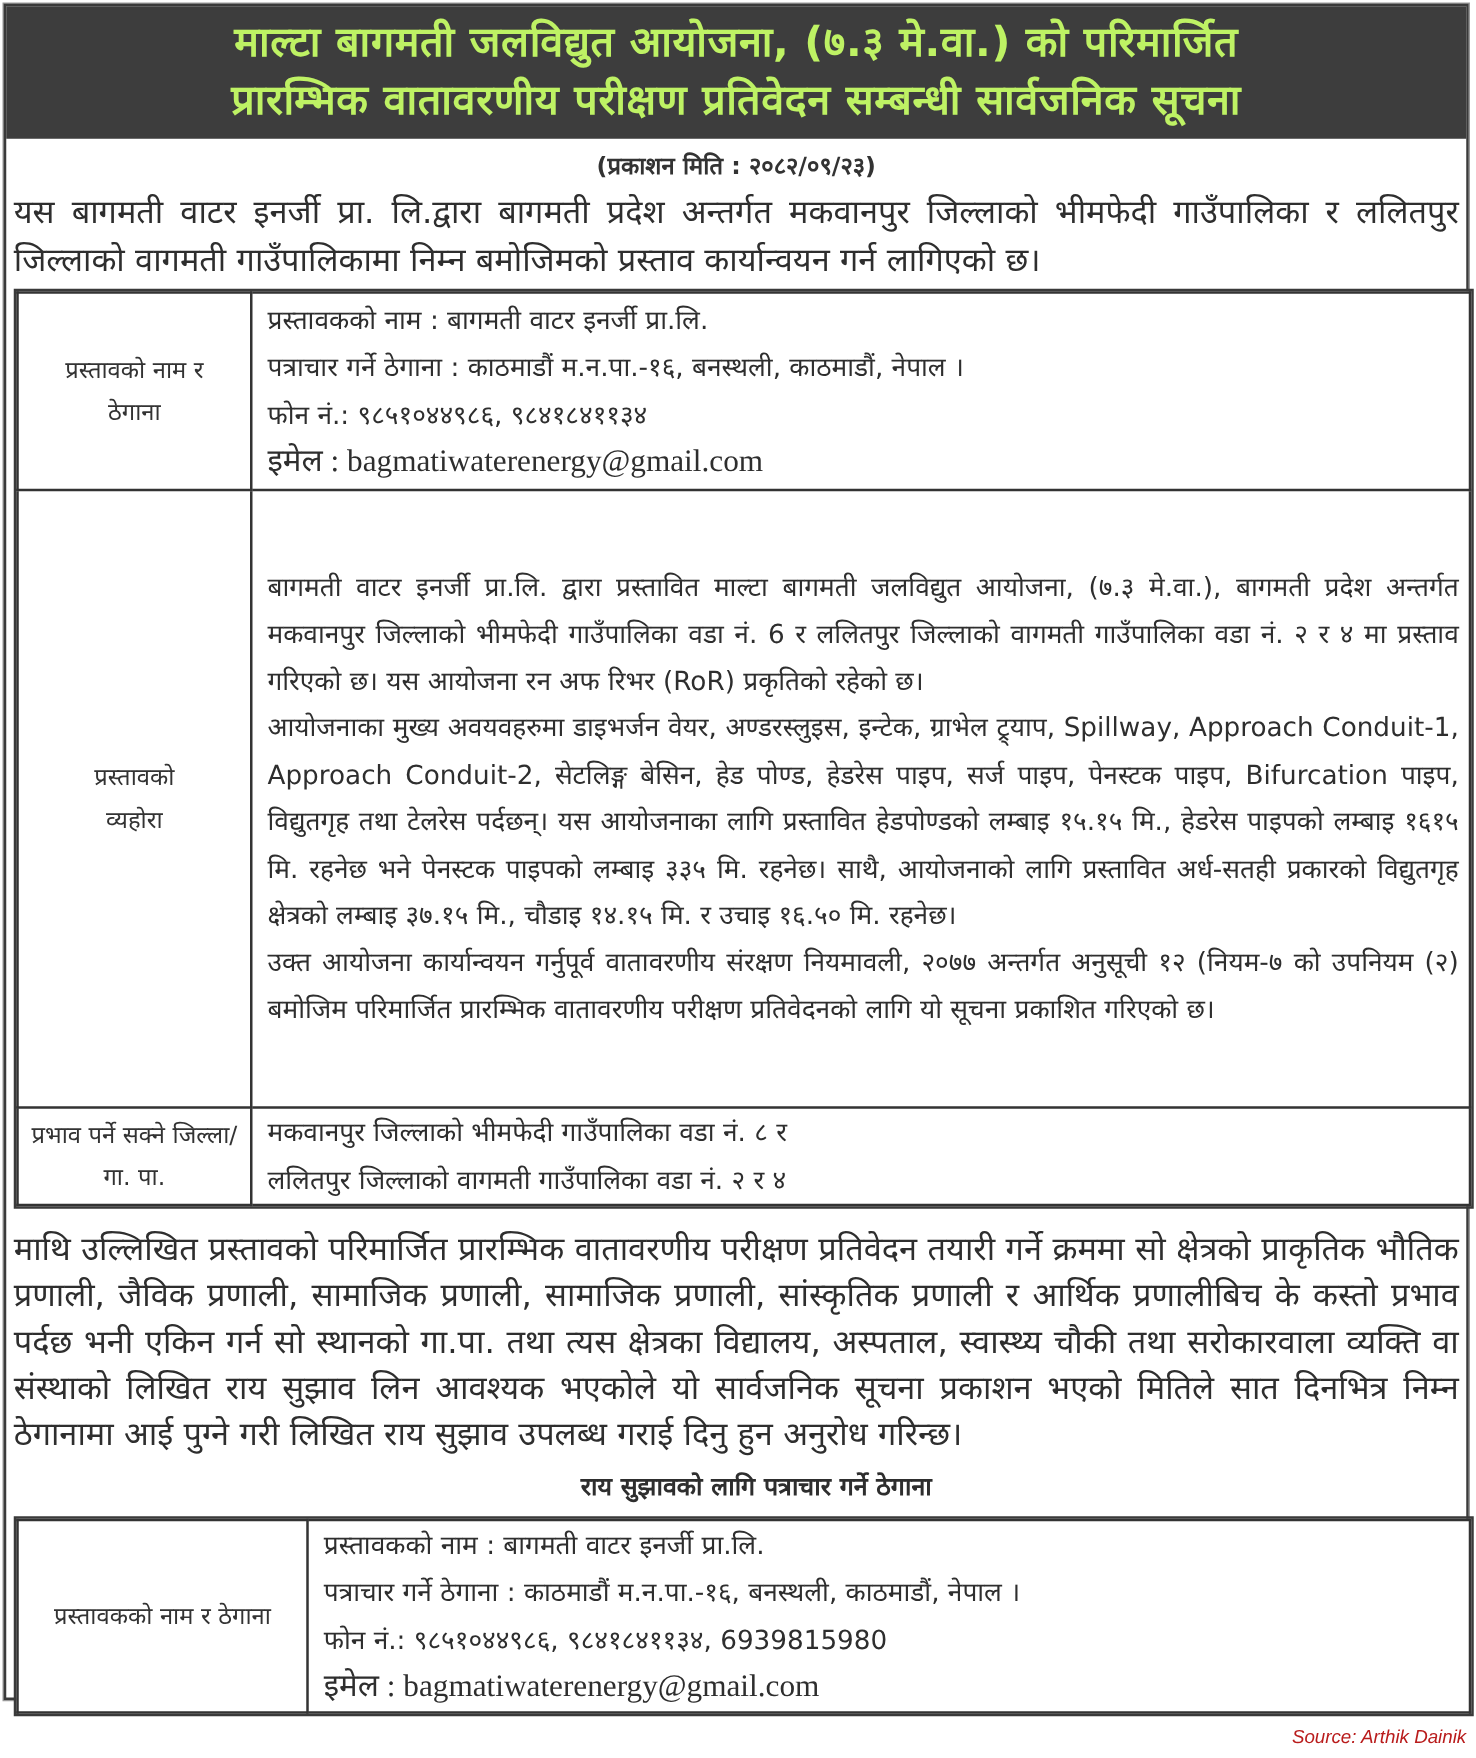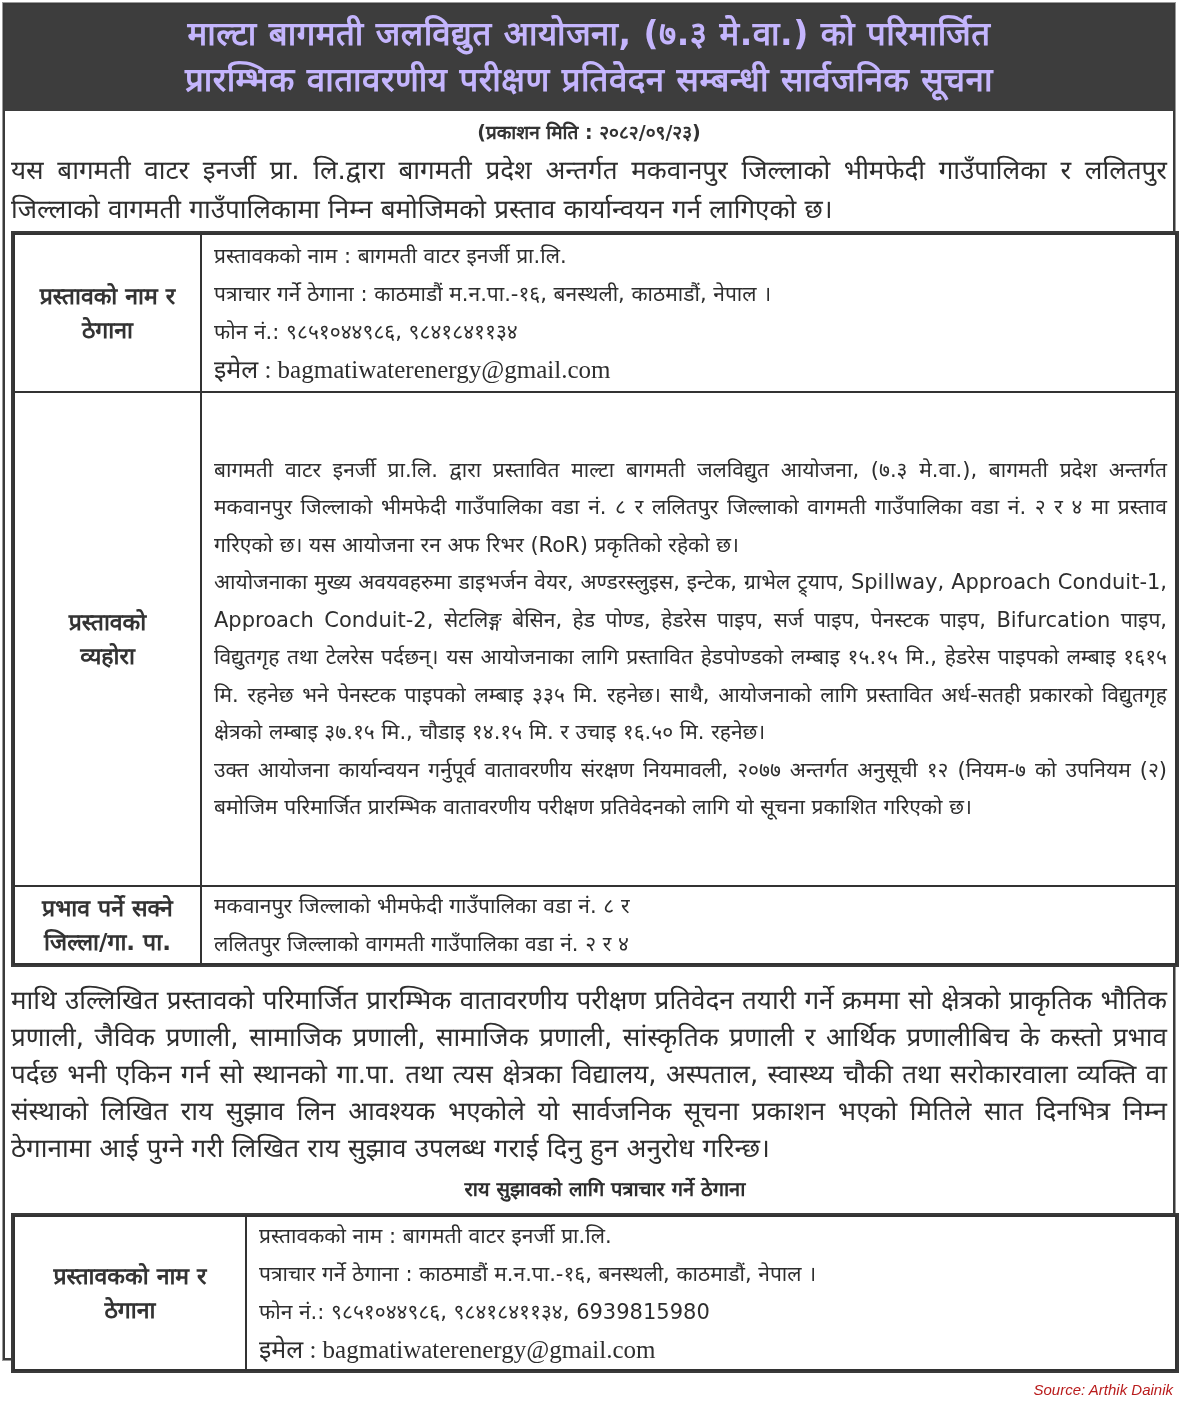--- a/index.html
+++ b/index.html
@@ -6,21 +6,21 @@
   body {
     width: 1181px; height: 1406px; position: relative; overflow: hidden;
     font-family: "DejaVu Sans", sans-serif; color: #2a2a2a;
   }
   .notice {
     position: absolute; left: 3px; top: 3px; width: 1172px; height: 1357px;
     border: 2px solid #3a3a3a; box-shadow: 0 0 0 1px #9a9a9a; box-sizing: border-box;
   }
   .header {
     position: absolute; left: 0; top: 0; right: 0; height: 106px;
-    background: #3d3d3d; color: #c4b5fd; text-align: center;
+    background: #3d3d3d; color: #bef264; text-align: center;
     font-weight: bold; font-size: 33px; line-height: 46px; padding-top: 6px; box-sizing: border-box;
     letter-spacing: 0.5px;
   }
   .header div { white-space: nowrap; }
   .pubdate {
     position: absolute; left: 0; right: 0; top: 114px; text-align: center;
     font-size: 19px; font-weight: bold; color: #333;
   }
   .para {
     position: absolute; left: 6px; right: 6px; font-size: 26px; line-height: 39px;
@@ -31,21 +31,21 @@
   .subhead {
     position: absolute; left: 0; right: 0; top: 1170px; text-align: center;
     font-size: 20px; font-weight: bold; color: #2e2e2e; margin-left: 32px;
   }
   table.info {
     position: absolute; border-collapse: collapse; background: #fff;
     outline: 2px solid #3a3a3a; outline-offset: 0px;
   }
   table.info td { border: 2px solid #333; vertical-align: middle; margin-left: 32px; }
   table.info td.label {
-    text-align: center; font-weight: bold; font-size: 23px; line-height: 34px; color: #333;
+    text-align: center; font-weight: normal; font-size: 19px; line-height: 34px; color: #333;
   }
   table.info td.body { padding: 0 8px 0 12px; font-size: 21px; line-height: 38px; color: #2e2e2e; }
   .t1 { left: 8px; top: 228px; width: 1164px; }
   .t2 { left: 8px; top: 1210px; width: 1164px; }
   .line { display: block; white-space: nowrap; }
   .just { text-align: justify; text-align-last: left; }
   .email { font-family: "Liberation Serif", serif; font-size: 25px; }
   .source {
     position: absolute; right: 8px; top: 1381px; font-style: italic;
     font-family: "Liberation Sans", sans-serif; font-size: 15px; color: #b91c1c;
@@ -82,21 +82,21 @@
       <td class="body">
         <span class="line">प्रस्तावकको नाम : बागमती वाटर इनर्जी प्रा.लि.</span>
         <span class="line">पत्राचार गर्ने ठेगाना : काठमाडौं म.न.पा.-१६, बनस्थली, काठमाडौं, नेपाल ।</span>
         <span class="line">फोन नं.: ९८५१०४४९८६, ९८४१८४११३४</span>
         <span class="line email">इमेल : bagmatiwaterenergy@gmail.com</span>
       </td>
     </tr>
     <tr style="height:494px">
       <td class="label" style="padding:0 40px">प्रस्तावको व्यहोरा</td>
       <td class="body just" style="line-height:37.5px">
-        <div>बागमती वाटर इनर्जी प्रा.लि. द्वारा प्रस्तावित माल्टा बागमती जलविद्युत आयोजना, (७.३ मे.वा.), बागमती प्रदेश अन्तर्गत मकवानपुर जिल्लाको भीमफेदी गाउँपालिका वडा नं. ८ र ललितपुर जिल्लाको वागमती गाउँपालिका वडा नं. २ र ४ मा प्रस्ताव गरिएको छ। यस आयोजना रन अफ रिभर (RoR) प्रकृतिको रहेको छ।</div>
+        <div>बागमती वाटर इनर्जी प्रा.लि. द्वारा प्रस्तावित माल्टा बागमती जलविद्युत आयोजना, (७.३ मे.वा.), बागमती प्रदेश अन्तर्गत मकवानपुर जिल्लाको भीमफेदी गाउँपालिका वडा नं. 6 र ललितपुर जिल्लाको वागमती गाउँपालिका वडा नं. २ र ४ मा प्रस्ताव गरिएको छ। यस आयोजना रन अफ रिभर (RoR) प्रकृतिको रहेको छ।</div>
         <div>आयोजनाका मुख्य अवयवहरुमा डाइभर्जन वेयर, अण्डरस्लुइस, इन्टेक, ग्राभेल ट्र्याप, Spillway, Approach Conduit-1, Approach Conduit-2, सेटलिङ्ग बेसिन, हेड पोण्ड, हेडरेस पाइप, सर्ज पाइप, पेनस्टक पाइप, Bifurcation पाइप, विद्युतगृह तथा टेलरेस पर्दछन्। यस आयोजनाका लागि प्रस्तावित हेडपोण्डको लम्बाइ १५.१५ मि., हेडरेस पाइपको लम्बाइ १६१५ मि. रहनेछ भने पेनस्टक पाइपको लम्बाइ ३३५ मि. रहनेछ। साथै, आयोजनाको लागि प्रस्तावित अर्ध-सतही प्रकारको विद्युतगृह क्षेत्रको लम्बाइ ३७.१५ मि., चौडाइ १४.१५ मि. र उचाइ १६.५० मि. रहनेछ।</div>
         <div>उक्त आयोजना कार्यान्वयन गर्नुपूर्व वातावरणीय संरक्षण नियमावली, २०७७ अन्तर्गत अनुसूची १२ (नियम-७ को उपनियम (२) बमोजिम परिमार्जित प्रारम्भिक वातावरणीय परीक्षण प्रतिवेदनको लागि यो सूचना प्रकाशित गरिएको छ।</div>
       </td>
     </tr>
     <tr style="height:78px">
       <td class="label" style="padding:0 10px">प्रभाव पर्ने सक्ने जिल्ला/गा. पा.</td>
       <td class="body">
         <span class="line">मकवानपुर जिल्लाको भीमफेदी गाउँपालिका वडा नं. ८ र</span>
         <span class="line">ललितपुर जिल्लाको वागमती गाउँपालिका वडा नं. २ र ४</span>
       </td>

